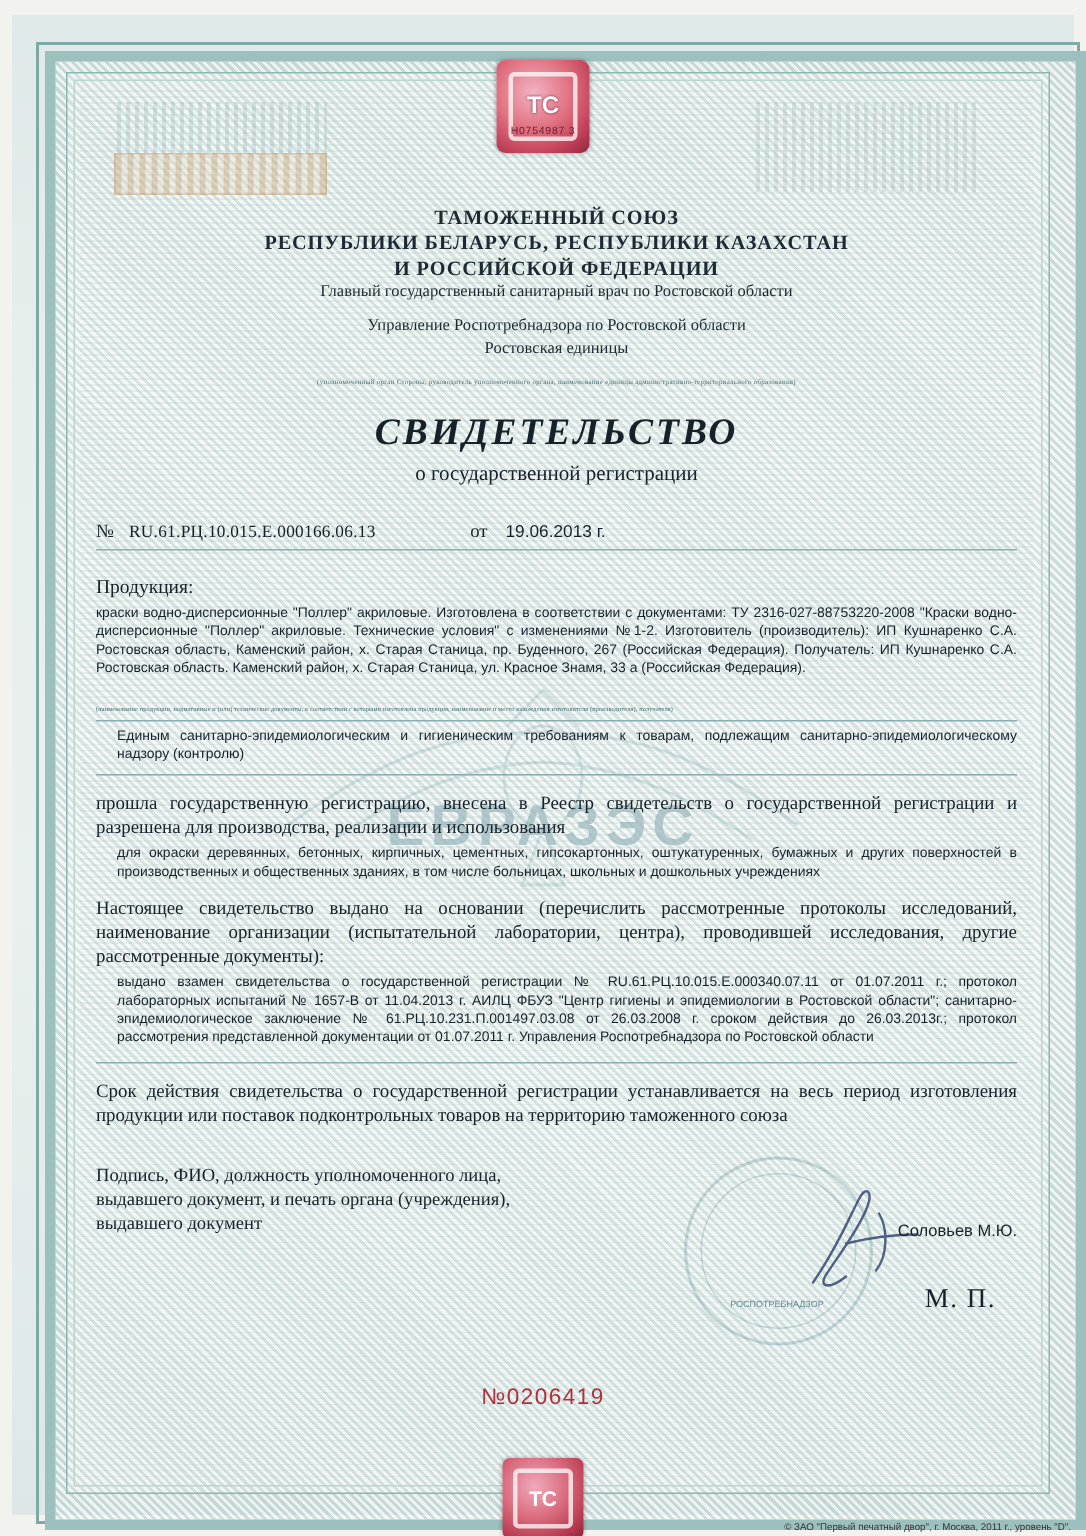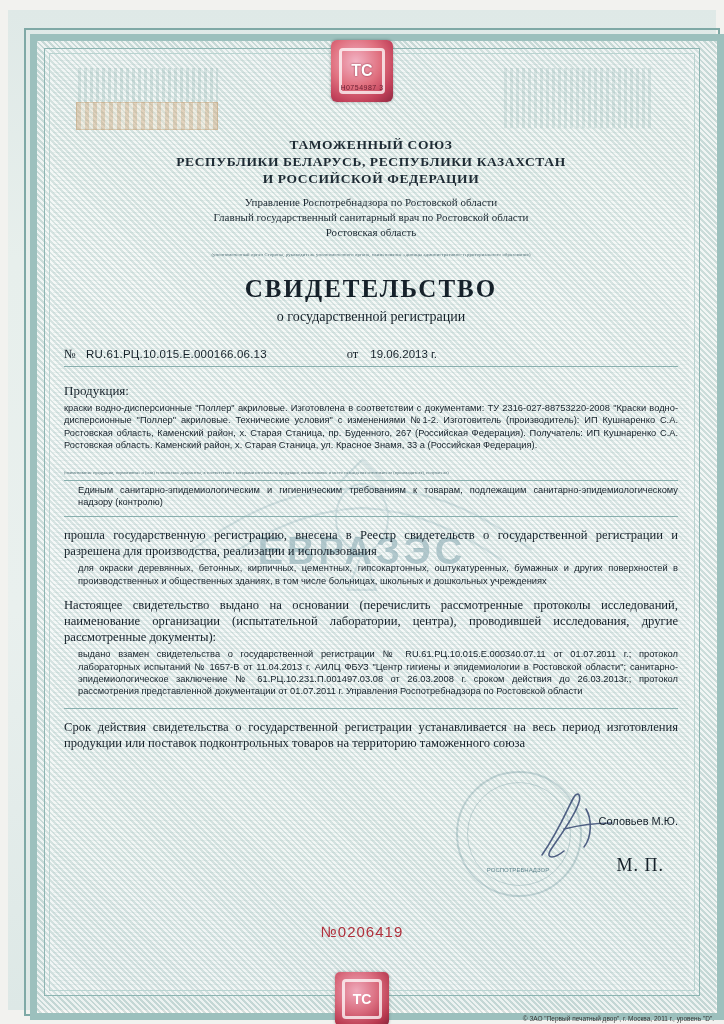--- a/index.html
+++ b/index.html
@@ -51,27 +51,27 @@
       font-family:"Liberation Sans",sans-serif;font-size:38px;font-weight:bold;letter-spacing:4px;
       color:rgba(95,140,150,.45);text-shadow:0 1px 0 rgba(255,255,255,.5);}
 
   .content{position:absolute;left:56px;top:60px;width:614px;}
 
   .title-block{text-align:center;margin-top:66px;}
   .t1{font-size:13.5px;font-weight:bold;letter-spacing:.6px;color:#1d2a33;line-height:17px;}
   .sub{font-size:11px;color:#1d2a33;margin-top:8px;line-height:15px;}
   .microline{font-size:4.6px;color:#4b6b72;text-align:center;margin-top:12px;letter-spacing:.2px;}
 
-  .cert-name{text-align:center;font-size:25px;font-weight:bold;letter-spacing:2px;margin-top:18px;color:#16212a;}
+  .cert-name{text-align:center;font-size:25px;font-weight:bold;letter-spacing:2px;margin-top:18px;color:#16212a;font-style:italic;}
   .cert-sub{text-align:center;font-size:14px;margin-top:6px;color:#16212a;}
 
   .numrow{display:flex;align-items:baseline;margin-top:22px;font-size:12.5px;color:#16212a;}
   .numrow .lbl{width:22px;}
-  .numrow .val{font-family:Liberation Sans, sans-serif;font-size:11.5px;letter-spacing:.2px;}
-  .numrow .dt{margin-left:80px;text-align:center;}
+  .numrow .val{font-family:Liberation Serif, serif;font-size:11.5px;letter-spacing:.2px;}
+  .numrow .dt{margin-left:63px;text-align:center;}
   .numrow .dtval{margin-left:12px;font-family:"Liberation Sans",sans-serif;font-size:11.5px;}
 
   .sect-label{font-size:13px;margin-top:16px;color:#16212a;}
   .body-text{font-family:"Liberation Sans",sans-serif;font-size:9.3px;line-height:12.4px;color:#16212a;margin-top:3px;text-align:justify;}
   .serif-text{font-family:"Liberation Serif",serif;font-size:12.6px;line-height:16px;color:#16212a;text-align:justify;}
   .rule{border-top:1px solid #88afae;margin-top:4px;}
   .micro-band{font-size:4.2px;color:#4b6b72;letter-spacing:.1px;margin-top:18px;line-height:6px;}
 
   .indent{margin-left:14px;}
   .sp-top{margin-top:10px;}
@@ -133,23 +133,23 @@
     </svg>
     <div class="wm-text">ЕВРАЗЭС</div>
 
     <div class="content">
 
       <div class="title-block">
         <div class="t1">ТАМОЖЕННЫЙ СОЮЗ</div>
         <div class="t1">РЕСПУБЛИКИ БЕЛАРУСЬ, РЕСПУБЛИКИ КАЗАХСТАН</div>
         <div class="t1">И РОССИЙСКОЙ ФЕДЕРАЦИИ</div>
 
+        <div class="sub" style="margin-top:0">Главный государственный санитарный врач по Ростовской области</div>
         <div class="sub">Управление Роспотребнадзора по Ростовской области</div>
-        <div class="sub" style="margin-top:0">Главный государственный санитарный врач по Ростовской области</div>
-        <div class="sub" style="margin-top:0">Ростовская область</div>
+        <div class="sub" style="margin-top:0">Ростовская единицы</div>
 
         <div class="microline">(уполномоченный орган Стороны, руководитель уполномоченного органа, наименование единицы административно-территориального образования)</div>
       </div>
 
       <div class="cert-name">СВИДЕТЕЛЬСТВО</div>
       <div class="cert-sub">о государственной регистрации</div>
 
       <div class="numrow">
         <span class="lbl">№</span>
         <span class="val">RU.61.РЦ.10.015.Е.000166.06.13</span>
@@ -170,20 +170,21 @@
       <div class="serif-text sp-top">прошла государственную регистрацию, внесена в Реестр свидетельств о государственной регистрации и разрешена для производства, реализации и использования</div>
       <div class="body-text indent">для окраски деревянных, бетонных, кирпичных, цементных, гипсокартонных, оштукатуренных, бумажных и других поверхностей в производственных и общественных зданиях, в том числе больницах, школьных и дошкольных учреждениях</div>
 
       <div class="serif-text sp-top">Настоящее свидетельство выдано на основании (перечислить рассмотренные протоколы исследований, наименование организации (испытательной лаборатории, центра), проводившей исследования, другие рассмотренные документы):</div>
       <div class="body-text indent">выдано взамен свидетельства о государственной регистрации № RU.61.РЦ.10.015.Е.000340.07.11 от 01.07.2011 г.; протокол лабораторных испытаний № 1657-В от 11.04.2013 г. АИЛЦ ФБУЗ "Центр гигиены и эпидемиологии в Ростовской области"; санитарно-эпидемиологическое заключение № 61.РЦ.10.231.П.001497.03.08 от 26.03.2008 г. сроком действия до 26.03.2013г.; протокол рассмотрения представленной документации от 01.07.2011 г. Управления Роспотребнадзора по Ростовской области</div>
       <div class="rule" style="margin-top:10px"></div>
 
       <div class="serif-text sp-top">Срок действия свидетельства о государственной регистрации устанавливается на весь период изготовления продукции или поставок подконтрольных товаров на территорию таможенного союза</div>
 
       <div class="sign-wrap">
+        <div class="sign-left">Подпись, ФИО, должность уполномоченного лица, выдавшего документ, и печать органа (учреждения), выдавшего документ</div>
 
         <div class="stamp"></div>
         <div class="stamp-txt">РОСПОТРЕБНАДЗОР</div>
 
         <svg class="sign-ink" viewBox="0 0 90 80">
           <g fill="none" stroke="#2c3e6b" stroke-width="1.6" stroke-linecap="round">
             <path d="M8 66 C26 40,34 18,40 8 C44 2,48 6,44 16 C38 32,22 52,16 62 C12 70,20 70,30 62"></path>
             <path d="M30 40 C46 36,62 34,78 34"></path>
             <path d="M52 20 C58 30,58 48,50 58"></path>
           </g>

